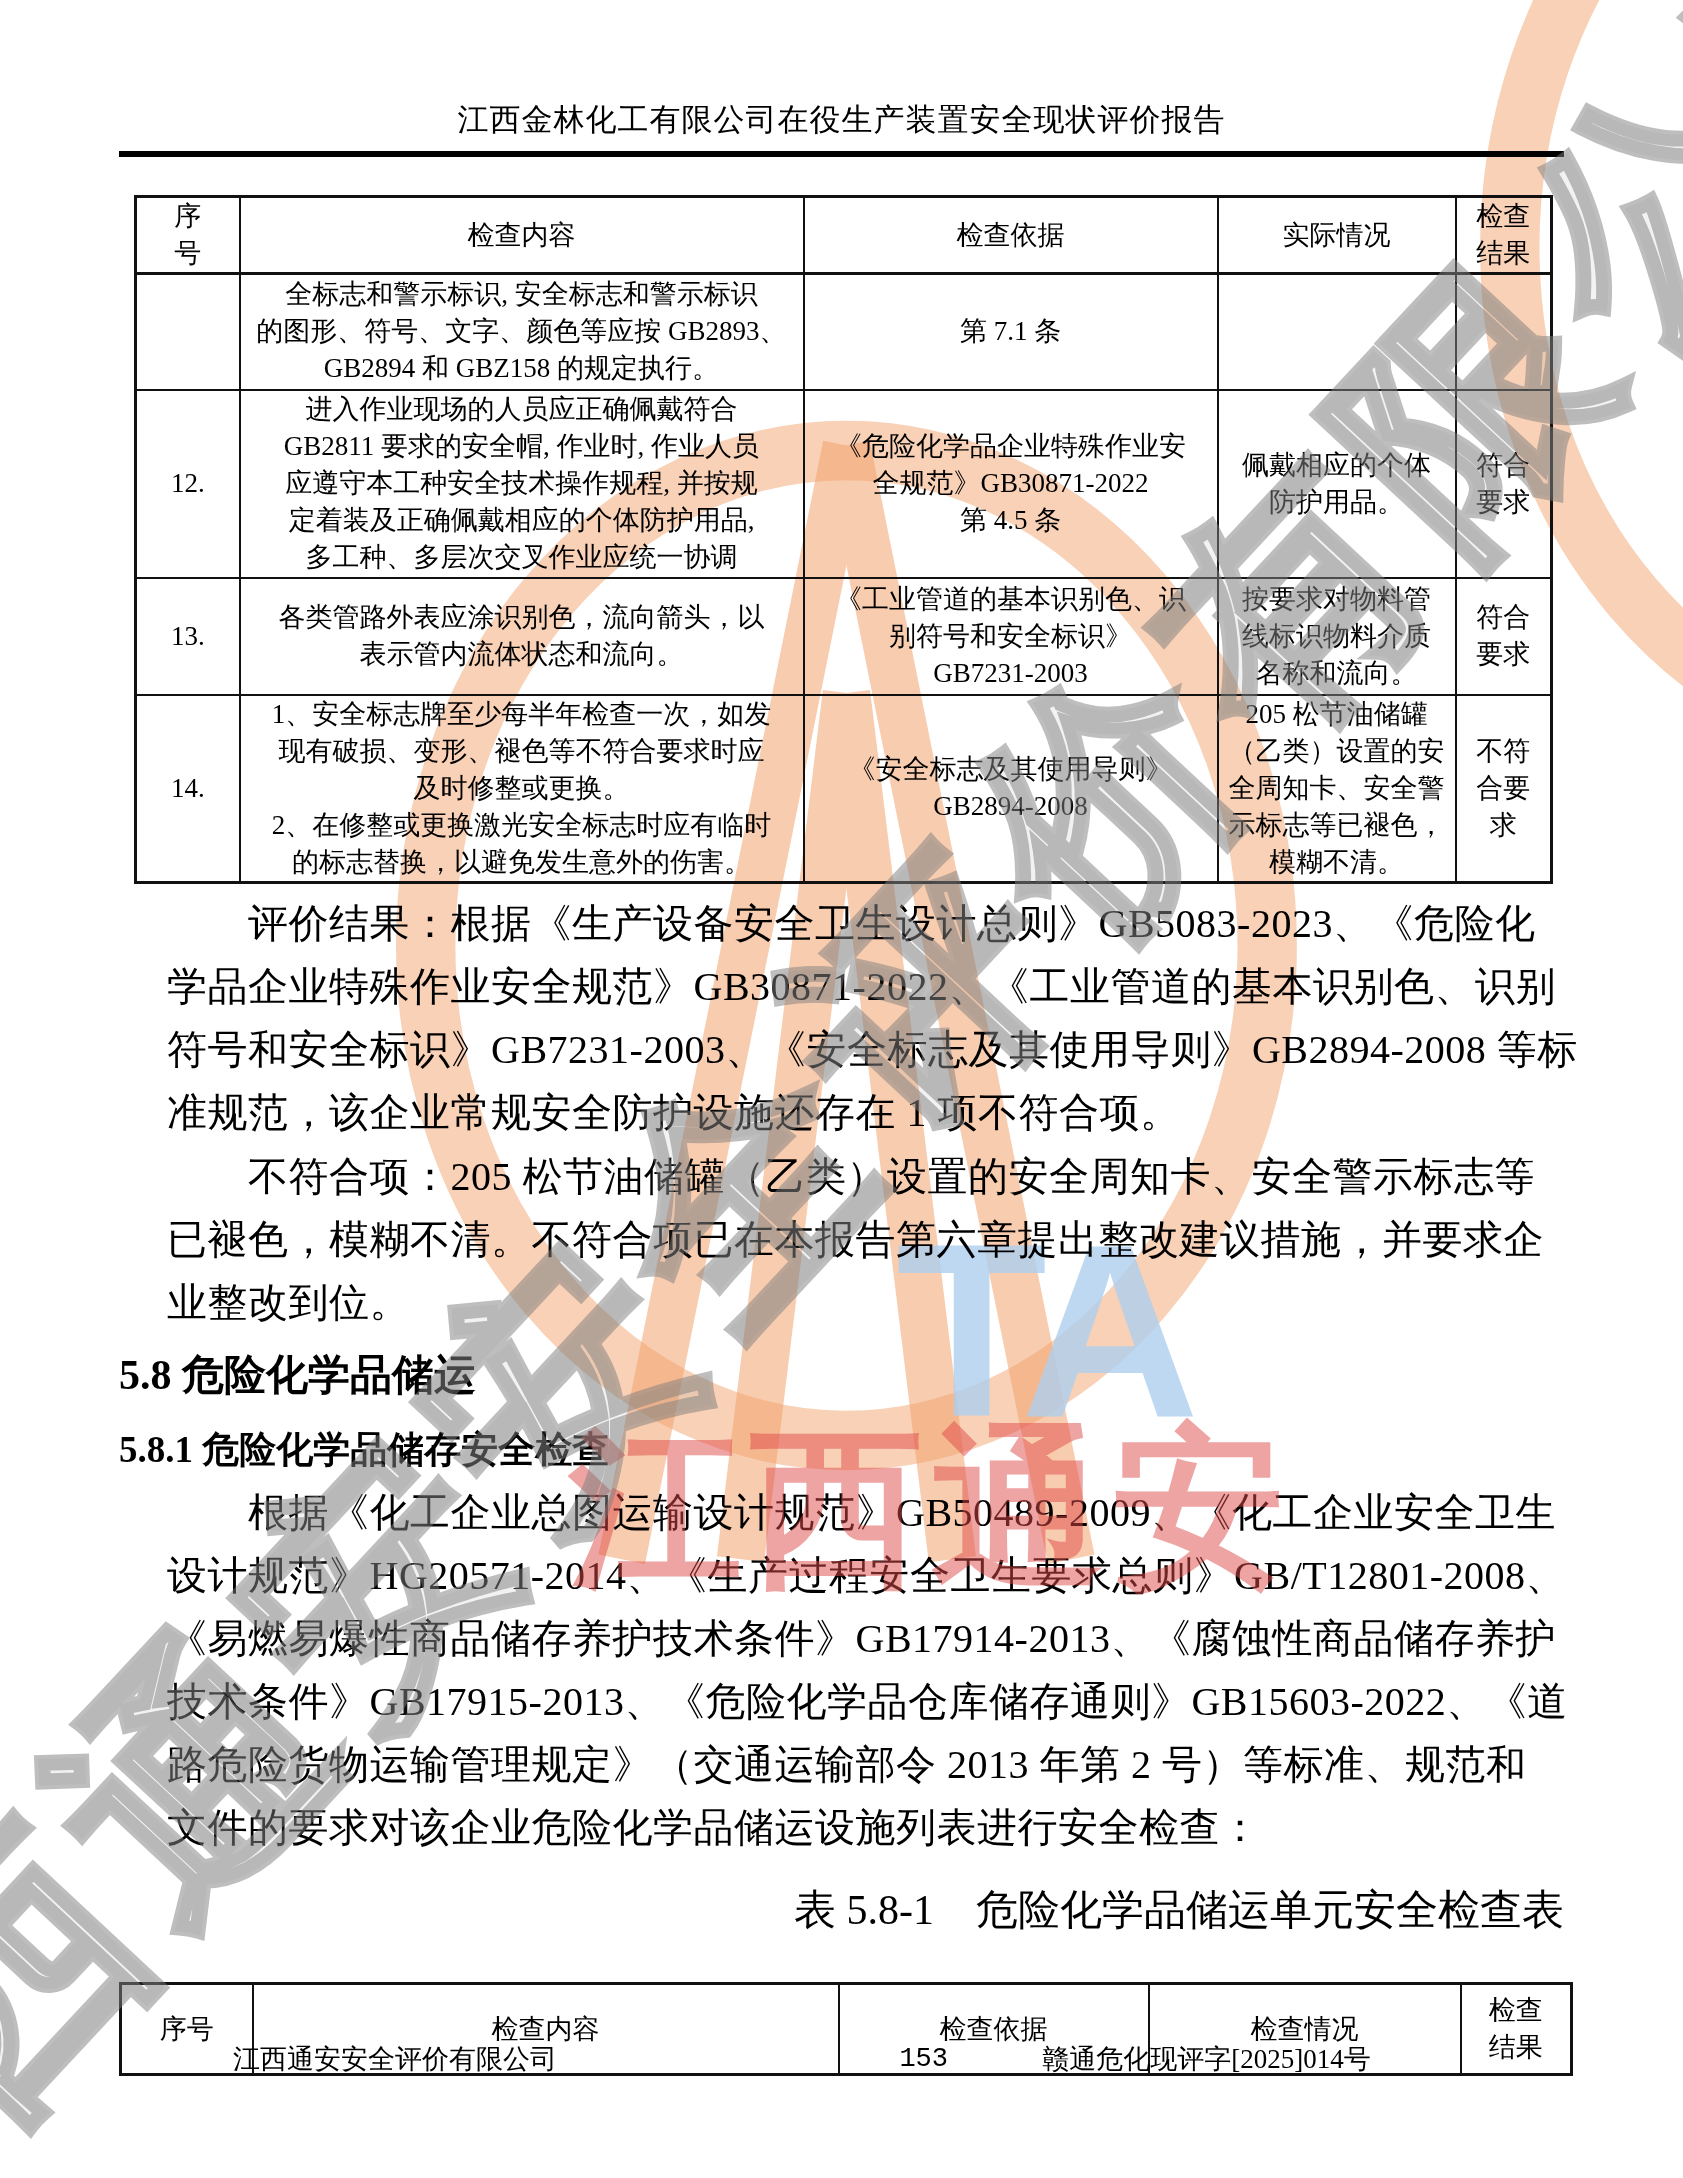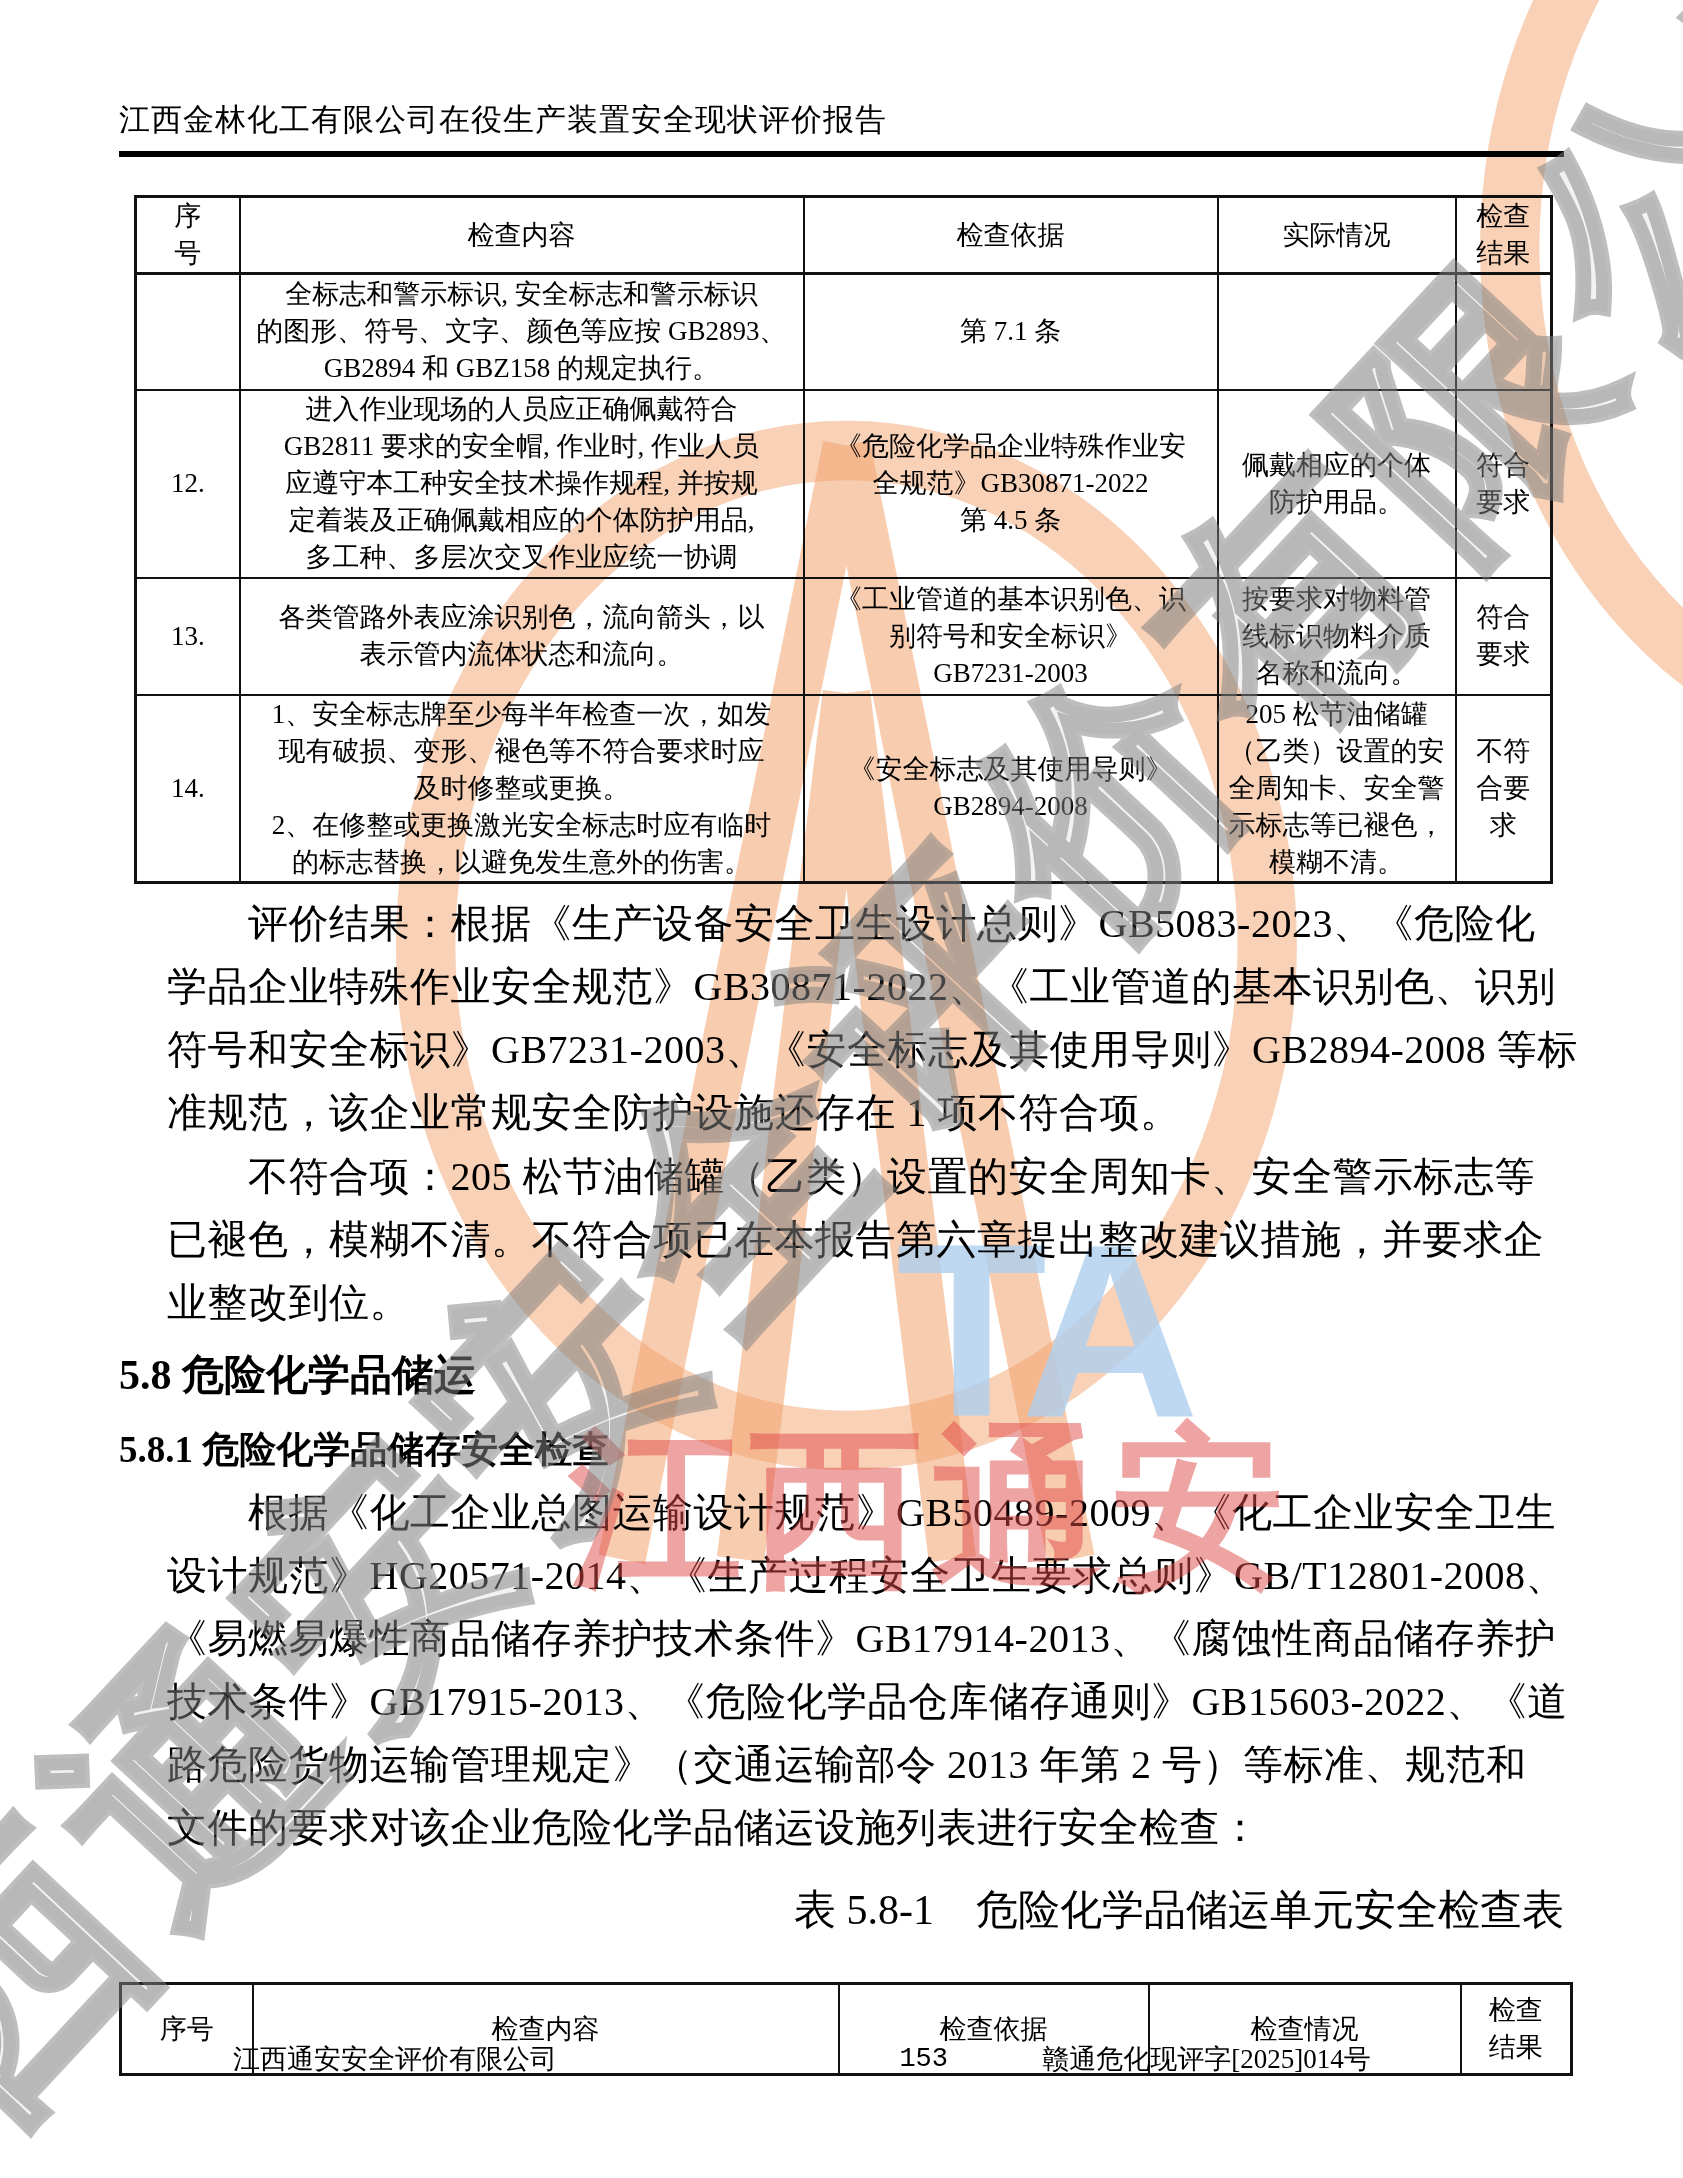--- a/index.html
+++ b/index.html
@@ -3,21 +3,21 @@
 <meta charset="utf-8">
 <style>
   html,body{margin:0;padding:0;background:#888;}
   .page{
     position:relative;width:1683px;height:2178px;background:#ffffff;
     overflow:hidden;font-family:"Liberation Serif","DejaVu Serif",serif;color:#000;
   }
   .abs{position:absolute;}
   
   .doc-title{
-    left:119px;top:99px;width:1445px;
+    left:119px;top:99px;width:1445px;text-align:center;
     font-size:31px;letter-spacing:1px;z-index:10;
   }
   .title-rule{left:119px;top:151px;width:1445px;height:6px;background:#000;z-index:10;}
   
   table{border-collapse:collapse;table-layout:fixed;z-index:10;position:absolute;background:transparent;}
   .t1{left:134px;top:195px;width:1416px;}
   .t2{left:119px;top:1938px;width:1450px;margin-top:44px;}
   th,td{
     border:2px solid #111;padding:0 4px;vertical-align:middle;text-align:center;
     font-size:27px;line-height:37px;font-weight:normal;white-space:pre;overflow:hidden;

